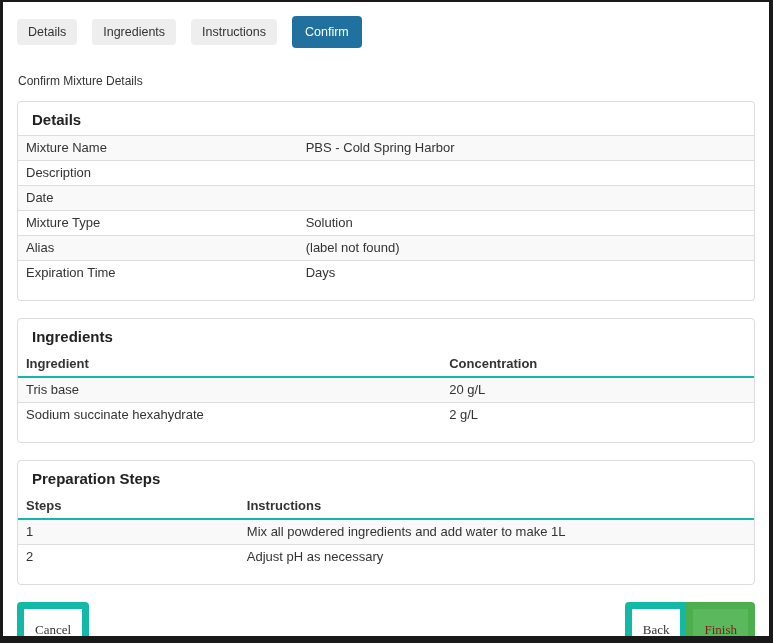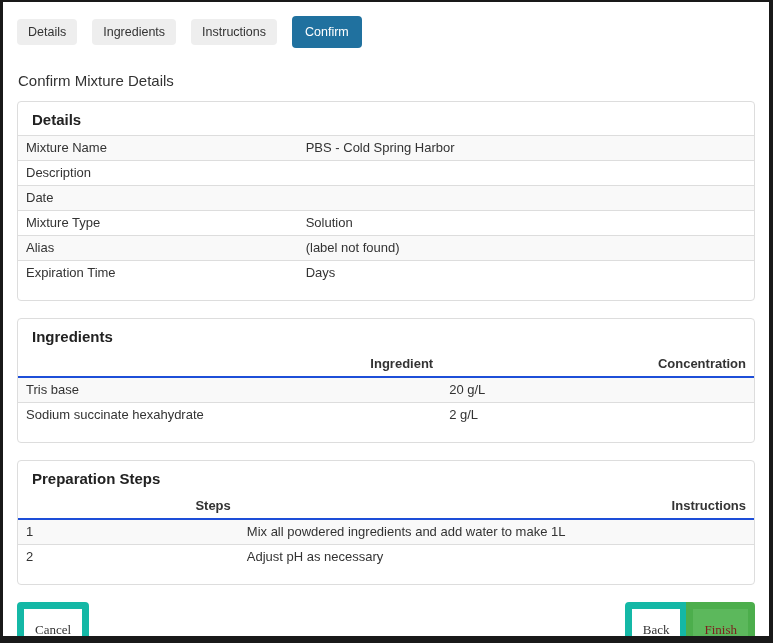--- a/index.html
+++ b/index.html
@@ -40,21 +40,21 @@
     cursor: pointer;
     white-space: nowrap;
   }
   .tab.active {
     background: #20719f;
     color: #ffffff;
     padding: 9px 13px;
   }
   
   .page-title {
-    font-size: 15px;
+    font-size: 12px;
     line-height: 20px;
     color: #333;
     margin: 23px 0 10px 1px;
   }
   
   .panel {
     border: 1px solid #ddd;
     border-radius: 4px;
     margin-bottom: 17px;
     padding-bottom: 15px;
@@ -74,22 +74,21 @@
     color: #333;
   }
   th, td {
     text-align: left;
     padding: 4px 8px;
     line-height: 16px;
     vertical-align: top;
   }
   thead th {
     font-weight: bold;
-    border-bottom: 2px solid #1d4ed8;
-    text-align: right;
+    border-bottom: 2px solid #14b8a6;
   }
   tbody td { border-top: 1px solid #ddd; }
   tbody tr:nth-child(odd) { background: #f9f9f9; }
   .details-table td.col-label { width: 38%; }
   .ingredients-table th.col-ing { width: 57.5%; }
   .prep-table th.col-step { width: 30%; }
   
   .footer {
     display: flex;
     justify-content: space-between;

